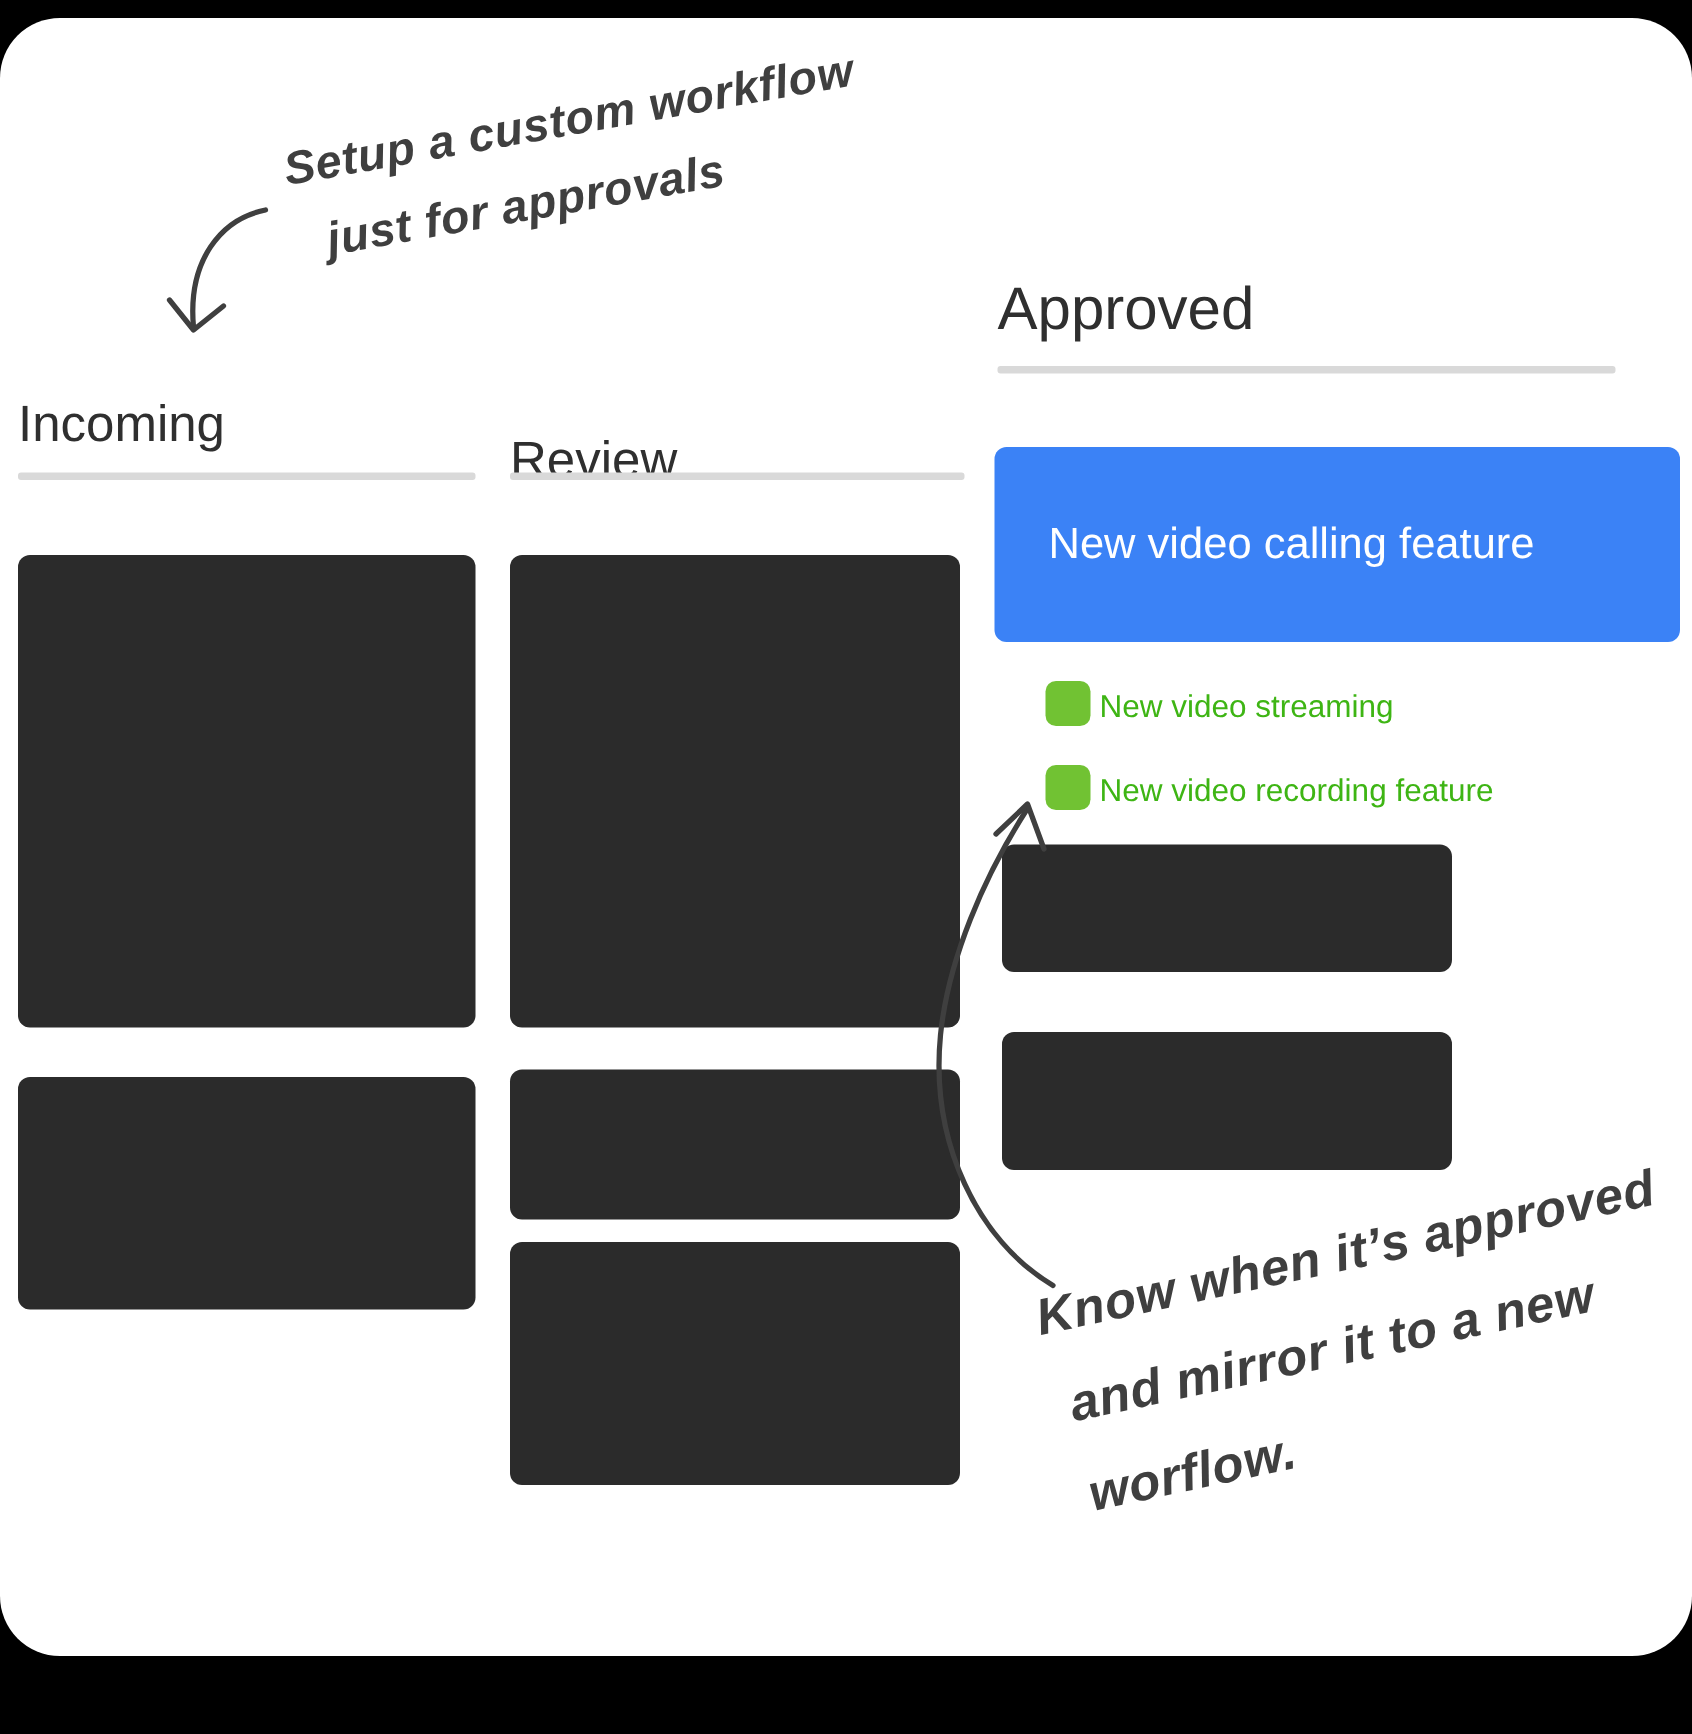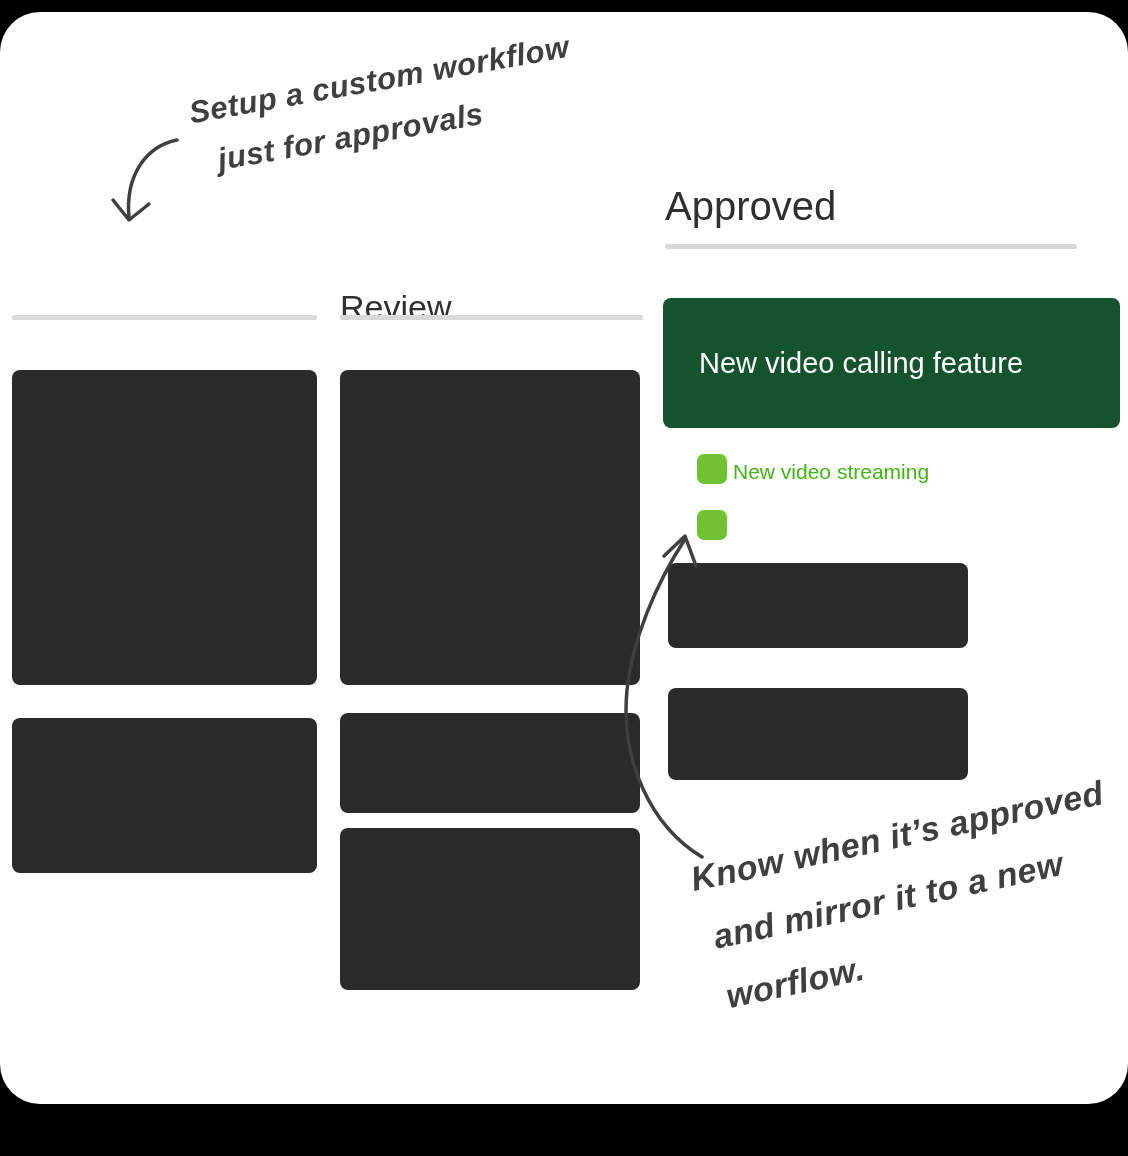--- a/index.html
+++ b/index.html
@@ -91,21 +91,21 @@
   .c-rev-2 { left: 340px; top: 701px; width: 300px; height: 100px; }
   .c-rev-3 { left: 340px; top: 816px; width: 300px; height: 162px; }
   .c-app-1 { left: 668px; top: 551px; width: 300px; height: 85px;  }
   .c-app-2 { left: 668px; top: 676px; width: 300px; height: 92px;  }
 
   
   .featured-card {
     position: absolute;
     left: 663px; top: 286px;
     width: 457px; height: 130px;
-    background: #14532d;
+    background: #3b82f6;
     border-radius: 8px;
     display: flex;
     align-items: center;
     padding-left: 36px;
     box-sizing: border-box;
     color: #ffffff;
     font-size: 29px;
   }
 
   
@@ -139,20 +139,21 @@
     <div class="annotation annotation-top">
       <div>Setup a custom workflow</div>
       <div class="indent">just for approvals</div>
     </div>
 
     <svg class="arrow arrow-top" width="110" height="110" viewBox="0 0 110 110">
       <path d="M 82 10 C 52 16, 30 44, 34 88"></path>
       <path d="M 18 70 L 34 90 L 54 74"></path>
     </svg>
 
+    <div class="col-title t-incoming">Incoming</div>
     <div class="underline u-incoming"></div>
 
     <div class="col-title t-review">Review</div>
     <div class="underline u-review"></div>
 
     <div class="col-title t-approved">Approved</div>
     <div class="underline u-approved"></div>
 
     <div class="card c-inc-1"></div>
     <div class="card c-inc-2"></div>
@@ -164,20 +165,21 @@
     <div class="featured-card">
       <span>New video calling feature</span>
     </div>
 
     <div class="check-row r1">
       <span class="check-box"></span>
       <span class="check-label">New video streaming</span>
     </div>
     <div class="check-row r2">
       <span class="check-box"></span>
+      <span class="check-label">New video recording feature</span>
     </div>
 
     <div class="card c-app-1"></div>
     <div class="card c-app-2"></div>
 
     <svg class="arrow arrow-bottom" width="140" height="350" viewBox="0 0 140 350">
       <path d="M 102 335 C 52 305, 20 240, 27 168 C 32 118, 56 62, 85 17"></path>
       <path d="M 64 34 L 85 14 L 96 44"></path>
     </svg>
 

